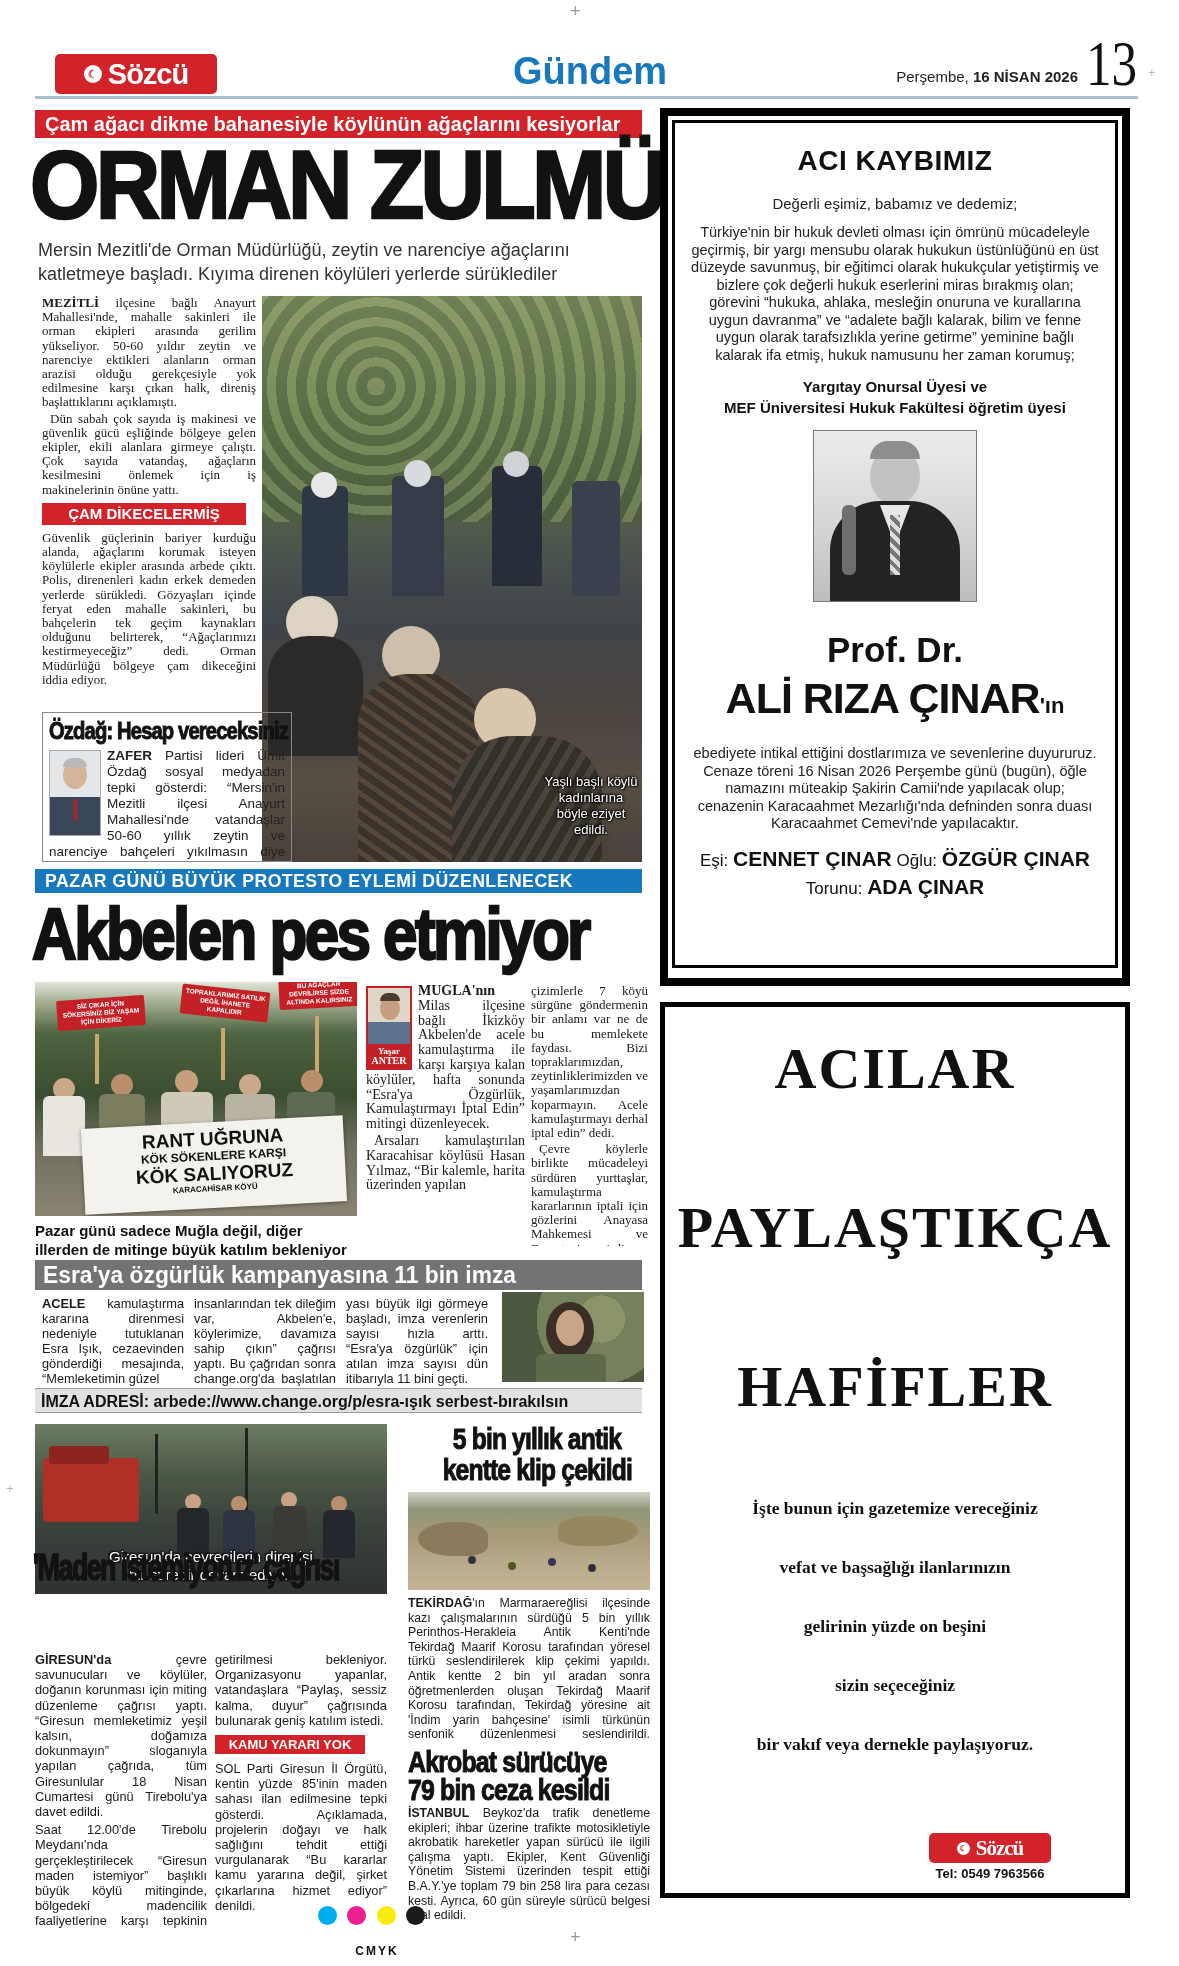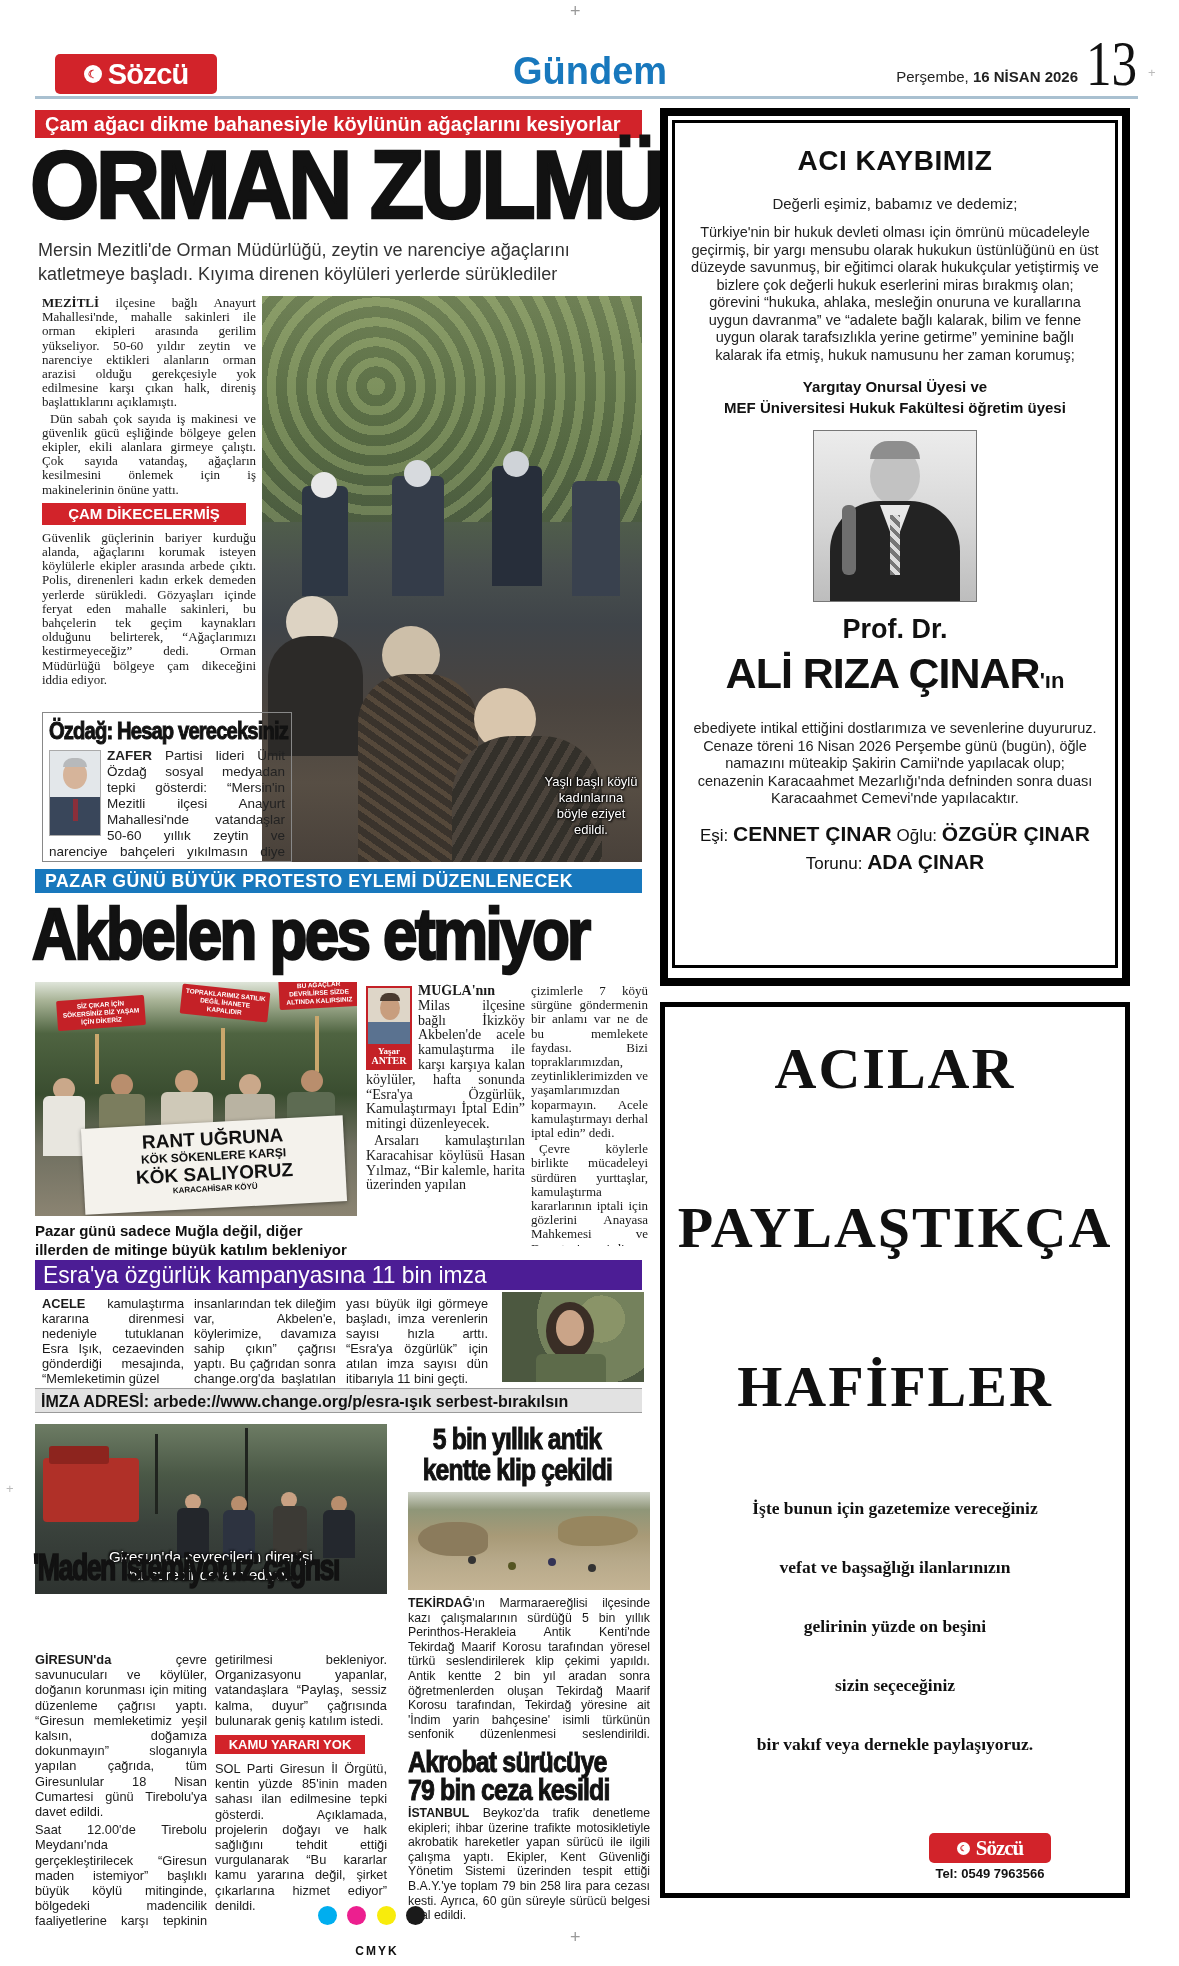--- a/index.html
+++ b/index.html
@@ -15,21 +15,21 @@
   .brandbox .emb{width:18px;height:18px;border-radius:50%;background:#fff;display:inline-flex;align-items:center;justify-content:center;color:#d2232a;font-size:11px;font-weight:bold;}
   .brandtxt{color:#fff;font-weight:bold;letter-spacing:-1px;}
   .sectionttl{color:#1878bd;font-weight:bold;font-size:38px;transform:scaleX(.92);transform-origin:center;}
   .dateline{font-size:15px;color:#222;}
   .folio{font-family:"Liberation Serif",serif;font-size:64px;transform:scaleX(.8);transform-origin:left top;line-height:60px;}
   .hrule{background:#a9c0d0;}
   .mark{color:#999;font-size:18px;line-height:18px;}
   
   .redbar{background:#d2232a;color:#fff;font-weight:bold;}
   .bluebar{background:#1878bd;color:#fff;font-weight:bold;}
-  .darkredbar{background:#4c1d95;color:#fff;font-weight:normal;}
+  .darkredbar{background:#737373;color:#fff;font-weight:bold;}
   .squeeze{display:inline-block;transform-origin:left center;white-space:nowrap;}
   
   .huge{font-weight:bold;color:#121212;-webkit-text-stroke:2.5px #121212;letter-spacing:-4px;white-space:nowrap;}
   .big{font-weight:bold;color:#121212;-webkit-text-stroke:1.6px #121212;letter-spacing:-2px;white-space:nowrap;}
   .midhl{font-weight:bold;color:#121212;-webkit-text-stroke:1px #121212;letter-spacing:-1px;white-space:nowrap;}
   .deck{font-size:18px;line-height:24px;color:#333;}
   
   .bodycol{font-family:"Liberation Serif",serif;font-size:13px;line-height:14.2px;color:#1a1a1a;}
   .bodycol p{margin:0 0 2px 0;text-indent:8px;}
   .bodycol p.first{text-indent:0;}
@@ -223,21 +223,21 @@
   <div class="abs smallbody just" style="left:35px;top:1652px;width:172px;height:280px;overflow:hidden;">
     <p><b>GİRESUN'da</b><span> çevre savunucuları ve köylüler, doğanın korunması için miting düzenleme çağrısı yaptı. “Giresun memleketimiz yeşil kalsın, doğamıza dokunmayın” sloganıyla yapılan çağrıda, tüm Giresunlular 18 Nisan Cumartesi günü Tirebolu'ya davet edildi.</span></p>
     <p><span>Saat 12.00'de Tirebolu Meydanı'nda gerçekleştirilecek “Giresun maden istemiyor” başlıklı büyük köylü mitinginde, bölgedeki madencilik faaliyetlerine karşı tepkinin dile</span></p>
   </div>
   <div class="abs smallbody just" style="left:215px;top:1652px;width:172px;height:280px;overflow:hidden;">
     <p><span>getirilmesi bekleniyor. Organizasyonu yapanlar, vatandaşlara “Paylaş, sessiz kalma, duyur” çağrısında bulunarak geniş katılım istedi.</span></p>
     <div class="subbar" style="width:150px;height:19px;line-height:19px;font-size:13px;margin:7px 0;">KAMU YARARI YOK</div>
     <p><span>SOL Parti Giresun İl Örgütü, kentin yüzde 85'inin maden sahası ilan edilmesine tepki gösterdi. Açıklamada, projelerin doğayı ve halk sağlığını tehdit ettiği vurgulanarak “Bu kararlar kamu yararına değil, şirket çıkarlarına hizmet ediyor” denildi.</span></p>
   </div>
 
-  <div class="abs ctr" style="left:396px;top:1424px;width:242px;">
+  <div class="abs ctr" style="left:416px;top:1424px;width:242px;">
     <div><span class="midhl squeeze" style="font-size:29px;line-height:31px;transform:scaleX(.85);transform-origin:center;">5 bin yıllık antik</span></div>
     <div><span class="midhl squeeze" style="font-size:29px;line-height:31px;transform:scaleX(.85);transform-origin:center;">kentte klip çekildi</span></div>
   </div>
   <div class="abs photo" style="left:408px;top:1492px;width:242px;height:98px;background:linear-gradient(180deg,#cfd3c8 0%,#8f9678 18%,#a89a77 45%,#b7a98a 70%,#c4b494 100%);">
     <div class="abs" style="left:10px;top:30px;width:70px;height:34px;background:#8b7b5c;border-radius:50% 40% 30% 50%;"></div>
     <div class="abs" style="left:150px;top:24px;width:80px;height:30px;background:#97865f;border-radius:40% 50% 50% 30%;"></div>
     <div class="head" style="left:60px;top:64px;width:8px;height:8px;background:#333;"></div>
     <div class="head" style="left:100px;top:70px;width:8px;height:8px;background:#552;"></div>
     <div class="head" style="left:140px;top:66px;width:8px;height:8px;background:#335;"></div>
     <div class="head" style="left:180px;top:72px;width:8px;height:8px;background:#333;"></div>
@@ -264,21 +264,21 @@
         <div>MEF Üniversitesi Hukuk Fakültesi öğretim üyesi</div>
       </div>
       <div style="width:162px;height:170px;margin-top:12px;border:1px solid #777;background:linear-gradient(180deg,#ececec 0%,#d6d6d6 55%,#bdbdbd 100%);position:relative;overflow:hidden;">
         <div class="head" style="left:56px;top:16px;width:50px;height:58px;background:#c2c2c2;"></div>
         <div class="abs" style="left:56px;top:10px;width:50px;height:18px;border-radius:24px 24px 0 0;background:#8e8e8e;"></div>
         <div class="abs" style="left:16px;top:70px;width:130px;height:100px;border-radius:50px 50px 0 0;background:#232323;"></div>
         <div class="abs" style="left:66px;top:74px;width:30px;height:40px;background:#e8e8e8;clip-path:polygon(0 0,100% 0,50% 100%);"></div>
         <div class="abs" style="left:76px;top:84px;width:10px;height:60px;background:repeating-linear-gradient(45deg,#777 0 4px,#ddd 4px 8px);"></div>
         <div class="abs" style="left:28px;top:74px;width:14px;height:70px;background:#6e6e6e;border-radius:6px;"></div>
       </div>
-      <div class="b" style="font-size:27px;margin-top:12px;">Prof. Dr.</div>
+      <div class="b" style="font-size:35px;margin-top:28px;">Prof. Dr.</div>
       <div style="margin-top:4px;">
         <span class="b" style="font-size:43px;letter-spacing:-1px;">ALİ RIZA ÇINAR</span><span class="b" style="font-size:22px;">'ın</span>
       </div>
       <div class="obit-body" style="margin-top:22px;">ebediyete intikal ettiğini dostlarımıza ve sevenlerine duyururuz.</div>
       <div class="obit-body" style="margin-top:0;">Cenaze töreni 16 Nisan 2026 Perşembe günü (bugün), öğle namazını müteakip Şakirin Camii'nde yapılacak olup; cenazenin Karacaahmet Mezarlığı'nda defninden sonra duası Karacaahmet Cemevi'nde yapılacaktır.</div>
       <div style="margin-top:14px;font-size:17px;">
         <span>Eşi: </span><span class="b" style="font-size:21px;">CENNET ÇINAR</span><span> Oğlu: </span><span class="b" style="font-size:21px;">ÖZGÜR ÇINAR</span>
       </div>
       <div style="margin-top:4px;font-size:17px;">
         <span>Torunu: </span><span class="b" style="font-size:21px;">ADA ÇINAR</span>

